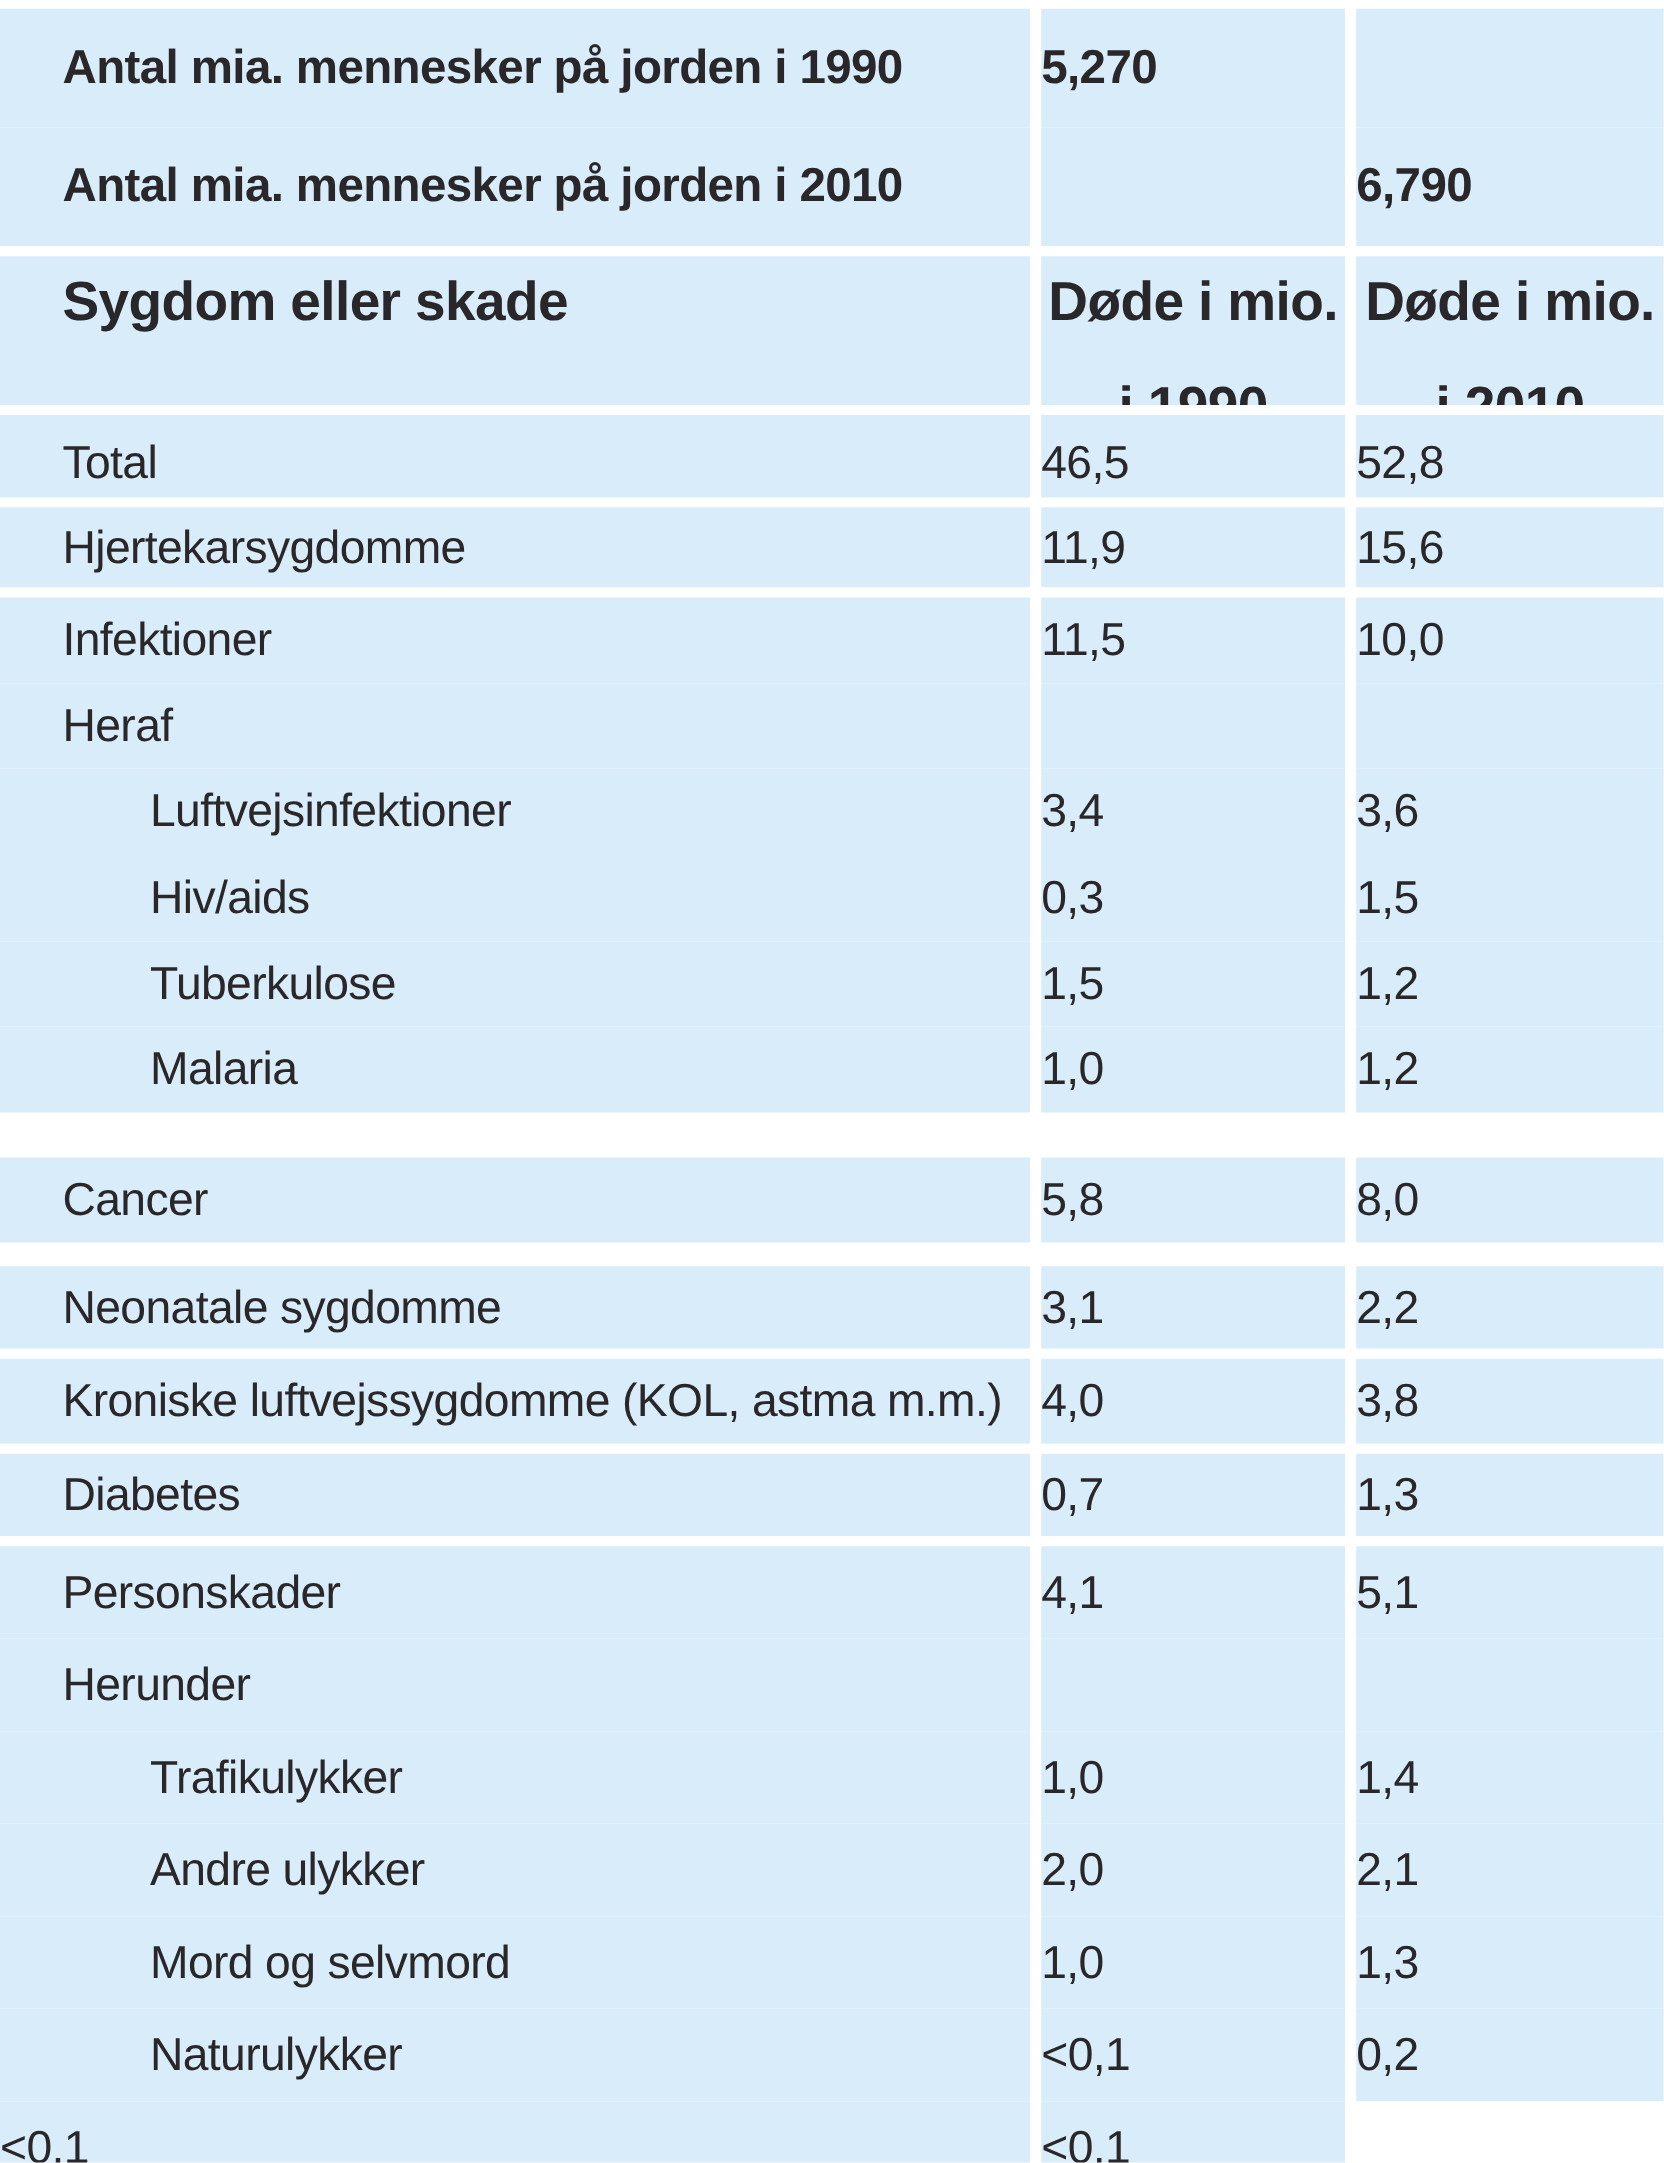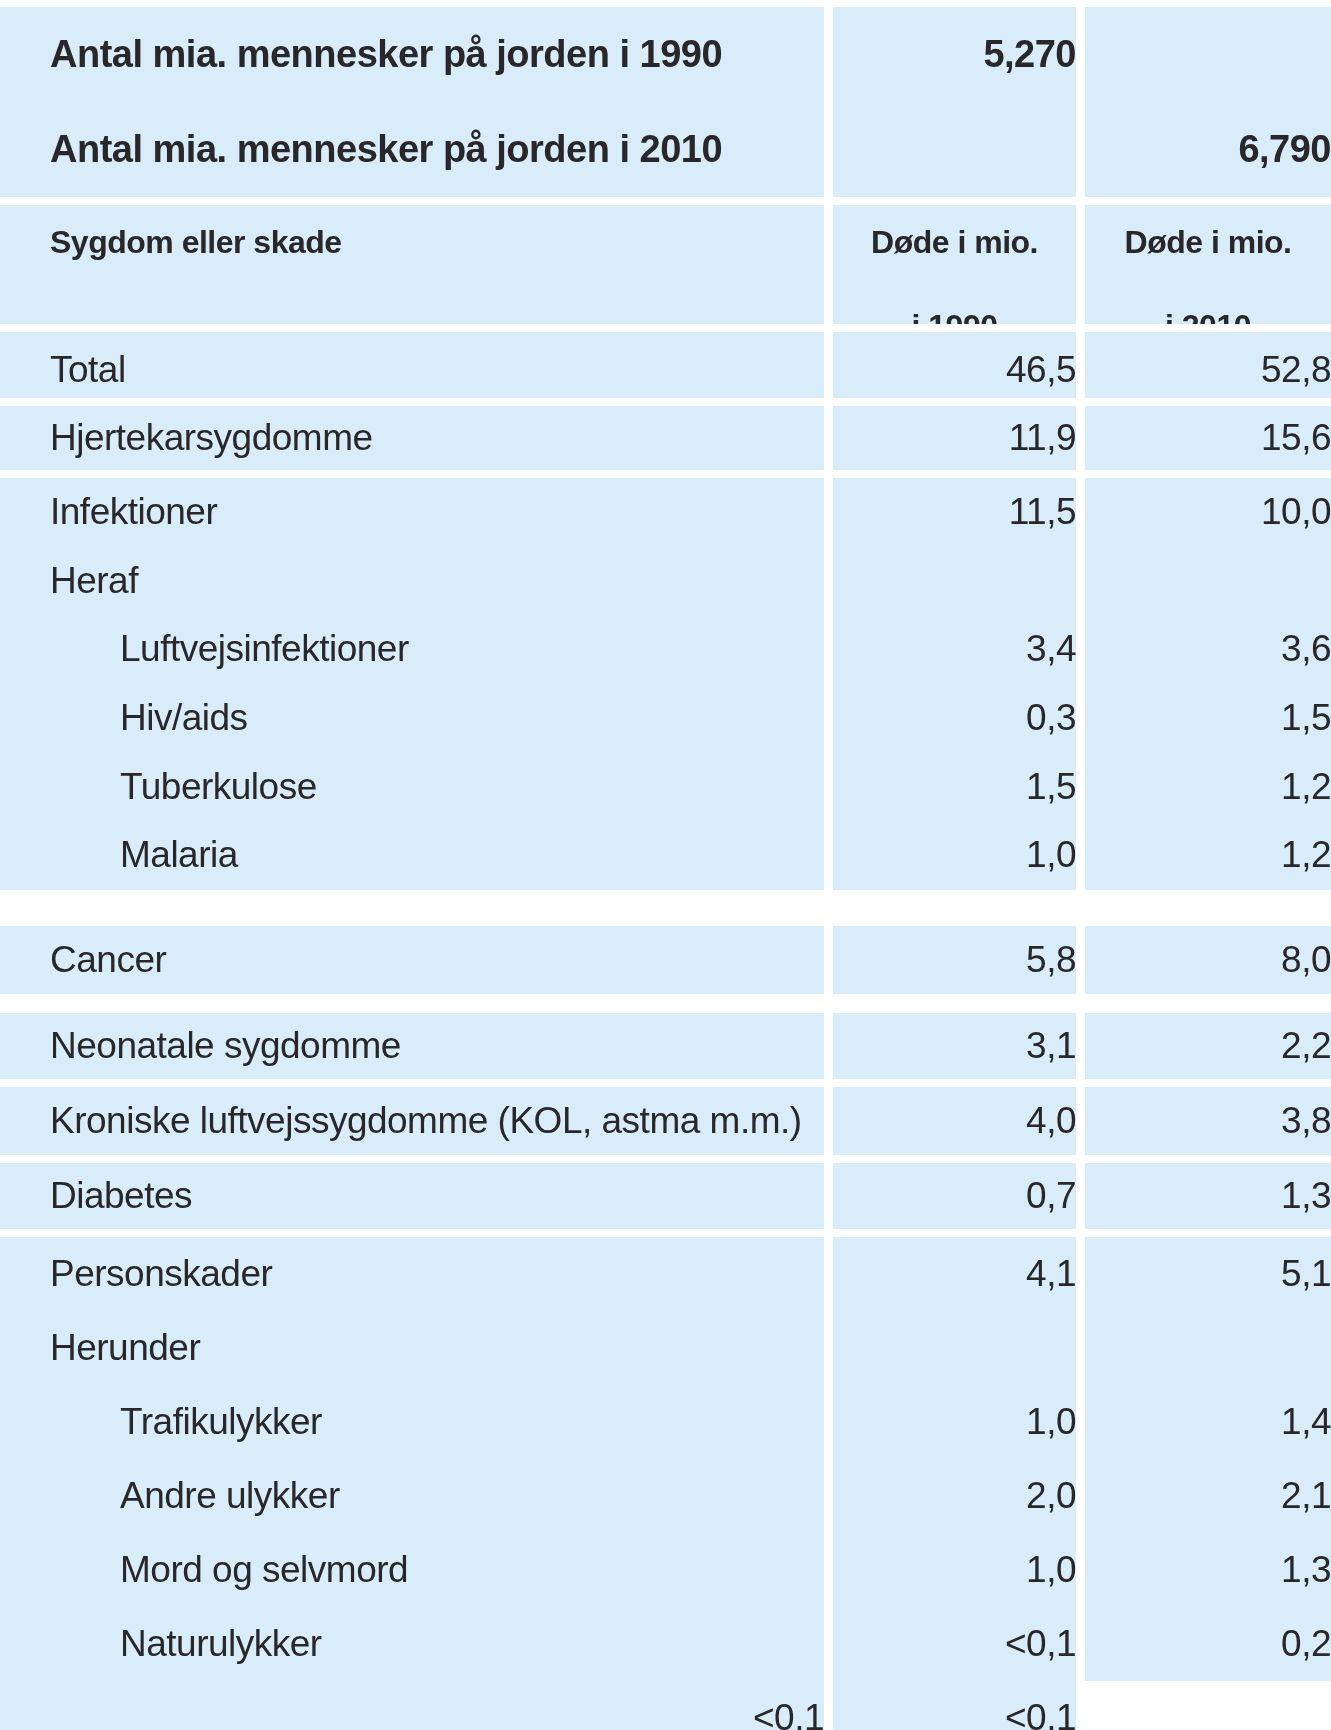--- a/index.html
+++ b/index.html
@@ -9,31 +9,31 @@
     color:#29272a;
     -webkit-font-smoothing:antialiased;
   }
   .canvas{position:relative;width:1331px;height:1730px;background:#ffffff;
     display:flex;flex-direction:column;padding-top:7px;box-sizing:border-box;}
   .gap{height:8px;flex:0 0 auto;background:#ffffff;}
   .block{display:flex;flex-direction:column;flex:0 0 auto;}
   .row{display:grid;grid-template-columns:824px 243px 246px;column-gap:9px;flex:0 0 auto;}
   .cell{background:#d9ecfa;display:flex;align-items:center;overflow:hidden;}
   .cell.label{padding-left:50px;box-sizing:border-box;white-space:nowrap;}
-  .cell.num{justify-content:flex-end;text-align:center;}
+  .cell.num{justify-content:flex-start;text-align:center;}
   .txt{font-size:37px;letter-spacing:-0.5px;line-height:1.1;}
   
   .block-a{height:190px;}
   .block-a .row{height:95px;}
   .block-a .txt{font-weight:700;font-size:38px;}
   
   .block-hdr{height:119px;}
   .block-hdr .row{height:119px;}
   .block-hdr .cell{align-items:flex-start;padding-top:13px;box-sizing:border-box;}
-  .block-hdr .txt{font-weight:700;font-size:32px;line-height:48px;}
+  .block-hdr .txt{font-weight:700;font-size:44px;line-height:48px;}
   .hdr-lines{display:flex;flex-direction:column;width:100%;text-align:center;gap:36px;}
   
   .block-c{height:66px;} .block-c .row{height:76px;}
   .block-d{height:64px;} .block-d .row{height:64px;}
   .block-f{height:79px;} .block-f .row{height:68px;}
   .block-g{height:66px;border-radius:16px;} .block-g .row{height:66px;}
   .block-h{height:68px;} .block-h .row{height:68px;}
   .block-i{height:66px;} .block-i .row{height:66px;}
   
   .block-e{height:440px;}

